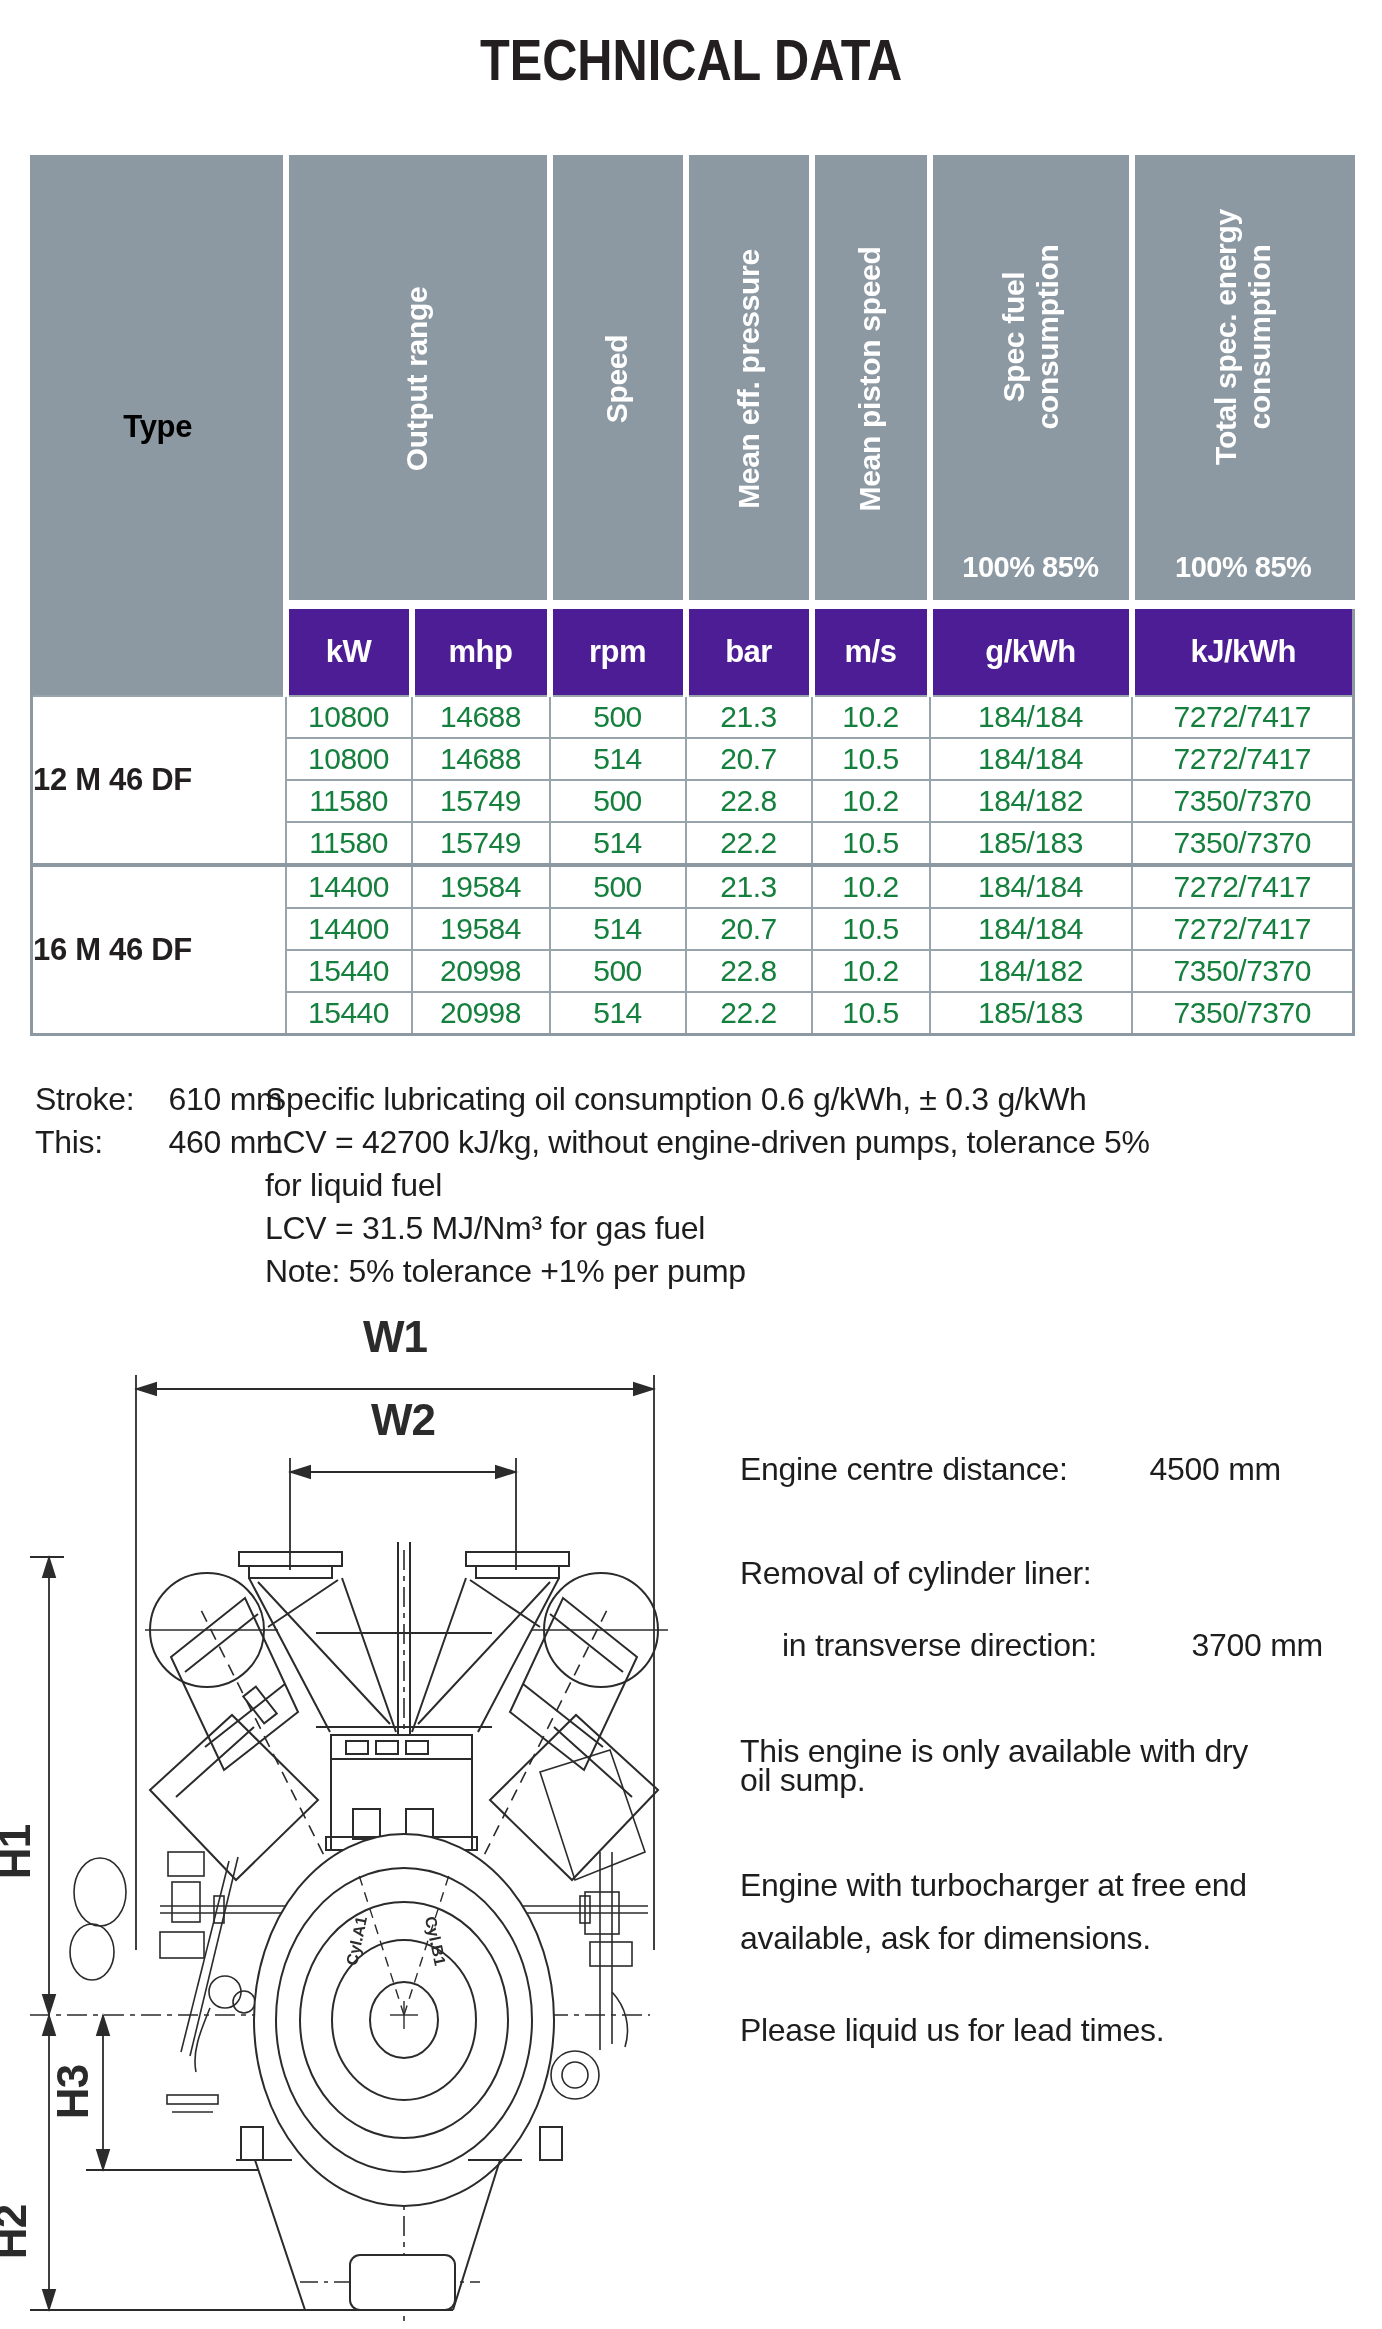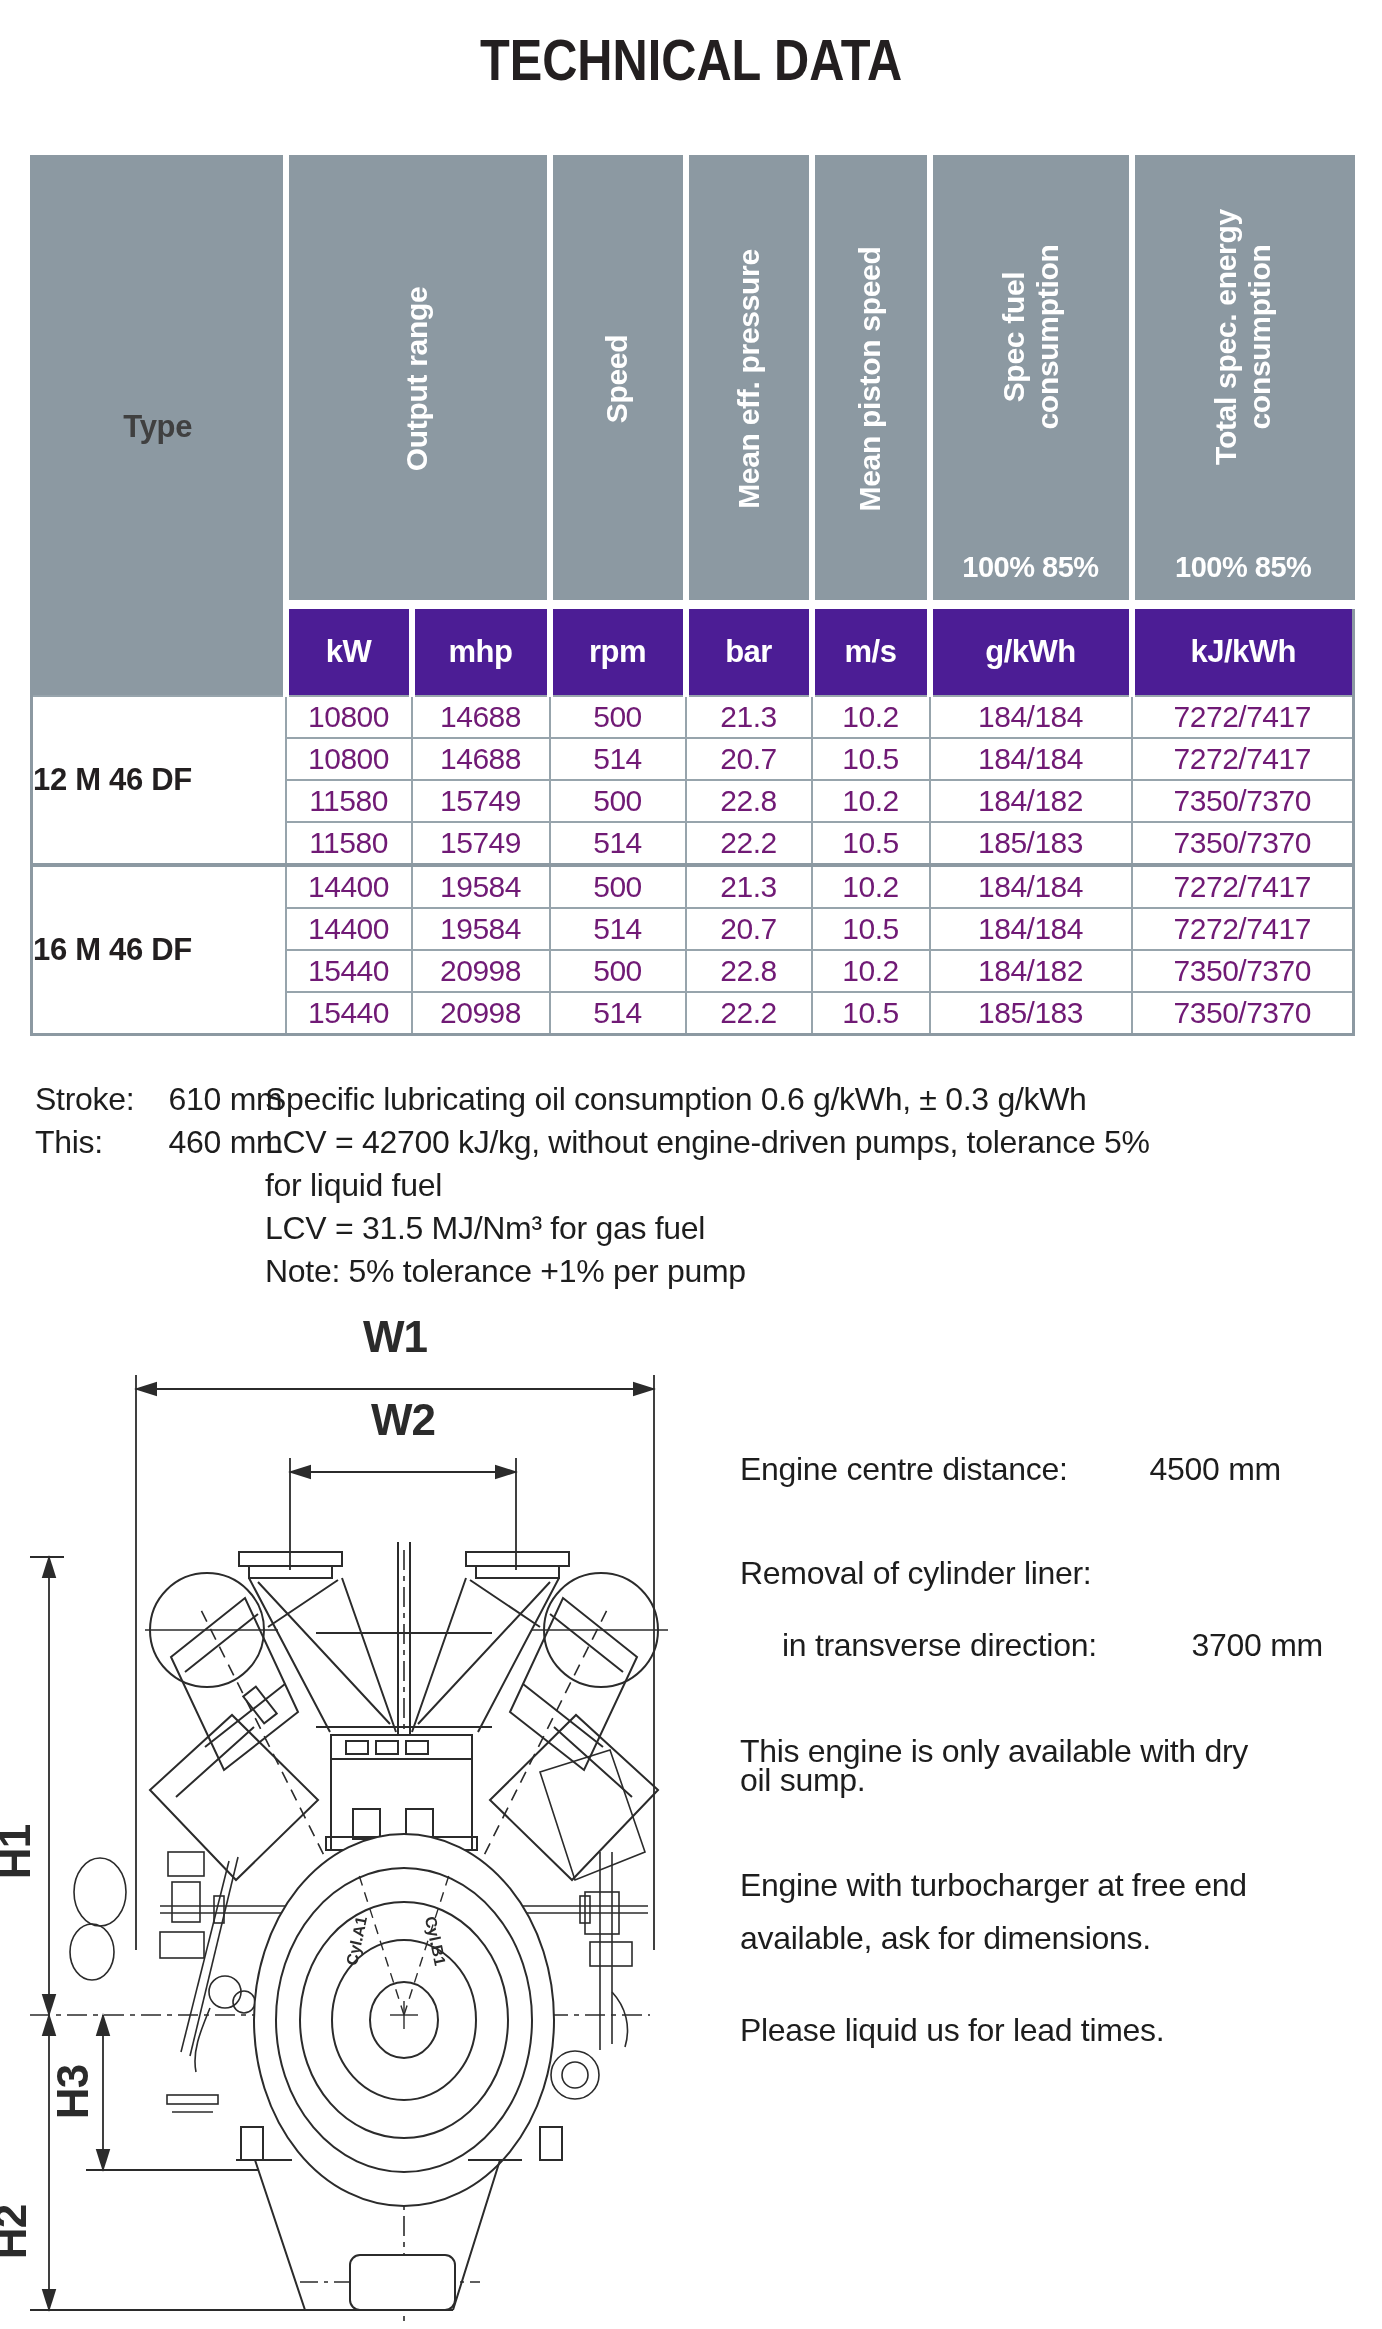--- a/index.html
+++ b/index.html
@@ -23,39 +23,39 @@
   th.hdr {
     background:#8c99a2; color:#ffffff; font-weight:700; position:relative;
     border-left:6px solid #ffffff;
   }
   tr.units-row th {
     background:#4c1d95; color:#ffffff; font-weight:700; font-size:31px;
     height:86px; text-align:center; border-left:6px solid #ffffff;
     border-top:9px solid #ffffff; letter-spacing:-0.5px;
   }
   th.type-cell {
-    background:#8c99a2; color:#404040; font-weight:700; font-size:31px;
+    background:#8c99a2; color:#000000; font-weight:700; font-size:31px;
     text-align:center; vertical-align:middle; border-left:none; letter-spacing:-0.3px;
   }
   tr.rot-row th { height:442px; }
   .rot-wrap {
     position:absolute; left:0; right:0; top:0; bottom:0;
     display:flex; align-items:center; justify-content:center;
   }
   .rot-wrap.with-loads { bottom:84px; }
   .rot-inner {
     transform:rotate(-90deg); text-align:center; font-size:30px; font-weight:700;
     line-height:34px; white-space:nowrap; letter-spacing:-0.3px;
   }
   .loads {
     position:absolute; left:0; right:0; bottom:16px; text-align:center;
     color:#ffffff; font-weight:700; font-size:29px; letter-spacing:-0.5px;
   }
   td.num {
-    background:#ffffff; text-align:center; font-size:30px; color:#701a75;
+    background:#ffffff; text-align:center; font-size:30px; color:#15803d;
     height:40px; border:2px solid #97a4ac; letter-spacing:-0.5px;
   }
   th.group-cell {
     background:#ffffff; color:#231f20; font-weight:700; font-size:31px;
     text-align:left; vertical-align:middle; border:2px solid #97a4ac;
     border-left:none; letter-spacing:-0.3px;
   }
   tr.group-start td, tr.group-start th { border-top:4px solid #8c99a2; }
   
   .abs { position:absolute; }

